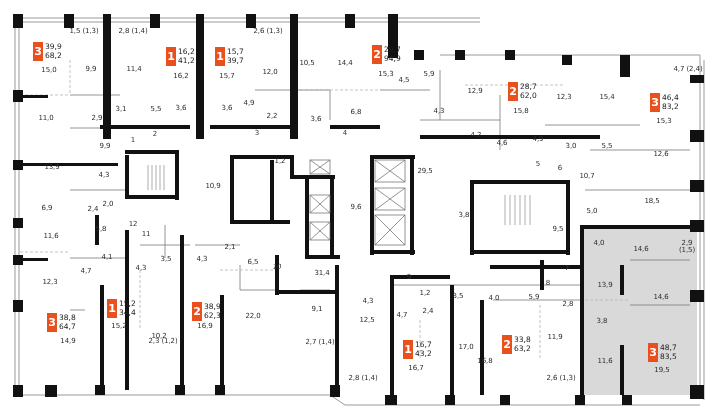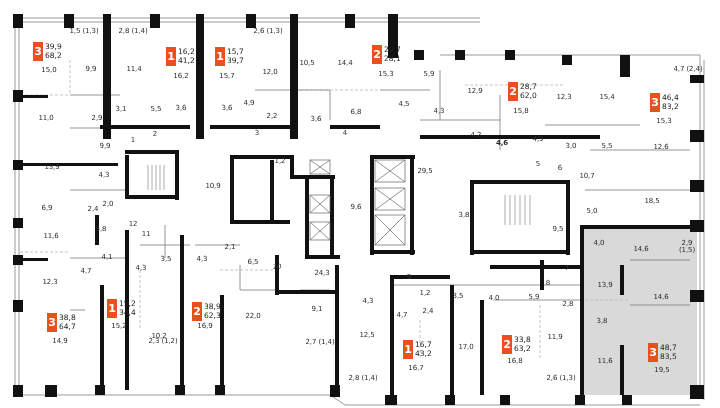--- a/index.html
+++ b/index.html
@@ -208,32 +208,32 @@
     <div class="lbl" style="left: 227px; top: 108px; white-space: pre; text-align: center;">3,6</div>
     <div class="lbl" style="left: 268px; top: 31px; white-space: pre; text-align: center;">2,6 (1,3)</div>
     <div class="lbl" style="left: 270px; top: 72px; white-space: pre; text-align: center;">12,0</div>
     <div class="lbl" style="left: 249px; top: 103px; white-space: pre; text-align: center;">4,9</div>
     <div class="lbl" style="left: 272px; top: 116px; white-space: pre; text-align: center;">2,2</div>
     <div class="lbl" style="left: 316px; top: 119px; white-space: pre; text-align: center;">3,6</div>
     <div class="lbl" style="left: 307px; top: 63px; white-space: pre; text-align: left;">10,5</div>
     <div class="lbl" style="left: 345px; top: 63px; white-space: pre; ">14,4</div>
     <div class="lbl" style="left: 356px; top: 112px; white-space: pre; text-align: center;">6,8</div>
     <div class="lbl" style="left: 429px; top: 74px; white-space: pre; text-align: center;">5,9</div>
-    <div class="lbl" style="left: 404px; top: 104px; white-space: pre; text-align: center;">4,5</div>
+    <div class="lbl" style="left: 404px; top: 80px; white-space: pre; text-align: center;">4,5</div>
     <div class="lbl" style="left: 439px; top: 111px; white-space: pre; text-align: center;">4,3</div>
     <div class="lbl" style="left: 475px; top: 91px; white-space: pre; text-align: center;">12,9</div>
     <div class="lbl" style="left: 476px; top: 135px; white-space: pre; text-align: center;">4,2</div>
-    <div class="lbl" style="left: 502px; top: 143px; white-space: pre; text-align: center; font-weight: bold;">4,6</div>
+    <div class="lbl" style="left: 502px; top: 143px; white-space: pre; text-align: center;">4,6</div>
     <div class="lbl" style="left: 538px; top: 139px; white-space: pre; text-align: center;">4,9</div>
     <div class="lbl" style="left: 564px; top: 97px; white-space: pre; text-align: center;">12,3</div>
     <div class="lbl" style="left: 571px; top: 146px; white-space: pre; text-align: center;">3,0</div>
     <div class="lbl" style="left: 607px; top: 97px; white-space: pre; text-align: center;">15,4</div>
     <div class="lbl" style="left: 607px; top: 146px; white-space: pre; text-align: center;">5,5</div>
     <div class="lbl" style="left: 688px; top: 69px; white-space: pre; text-align: center;">4,7 (2,4)</div>
-    <div class="lbl" style="left: 661px; top: 147px; white-space: pre; text-align: center;">12,6</div>
+    <div class="lbl" style="left: 661px; top: 154px; white-space: pre; text-align: center;">12,6</div>
     <div class="lbl" style="left: 587px; top: 176px; white-space: pre; text-align: center;">10,7</div>
     <div class="lbl" style="left: 592px; top: 211px; white-space: pre; text-align: center;">5,0</div>
     <div class="lbl" style="left: 652px; top: 201px; white-space: pre; text-align: center;">18,5</div>
     <div class="lbl" style="left: 599px; top: 243px; white-space: pre; text-align: center;">4,0</div>
     <div class="lbl" style="left: 641px; top: 249px; white-space: pre; text-align: center;">14,6</div>
     <div class="lbl" style="left: 687px; top: 247px; white-space: pre; text-align: center;">2,9
 (1,5)</div>
     <div class="lbl" style="left: 52px; top: 167px; white-space: pre; text-align: center;">13,9</div>
     <div class="lbl" style="left: 105px; top: 146px; white-space: pre; text-align: center;">9,9</div>
     <div class="lbl" style="left: 104px; top: 175px; white-space: pre; text-align: center;">4,3</div>
@@ -251,30 +251,30 @@
     <div class="lbl" style="left: 163px; top: 341px; white-space: pre; text-align: center;">2,3 (1,2)</div>
     <div class="lbl" style="left: 213px; top: 186px; white-space: pre; text-align: center;">10,9</div>
     <div class="lbl" style="left: 280px; top: 161px; white-space: pre; text-align: center;">1,2</div>
     <div class="lbl" style="left: 356px; top: 207px; white-space: pre; text-align: center;">9,6</div>
     <div class="lbl" style="left: 425px; top: 146px; white-space: pre; text-align: center; margin-top: 25px;">29,5</div>
     <div class="lbl" style="left: 464px; top: 215px; white-space: pre; text-align: center;">3,8</div>
     <div class="lbl" style="left: 558px; top: 229px; white-space: pre; text-align: center;">9,5</div>
     <div class="lbl" style="left: 202px; top: 259px; white-space: pre; text-align: center;">4,3</div>
     <div class="lbl" style="left: 230px; top: 247px; white-space: pre; text-align: center;">2,1</div>
     <div class="lbl" style="left: 253px; top: 262px; white-space: pre; text-align: center;">6,5</div>
-    <div class="lbl" style="left: 322px; top: 273px; white-space: pre; text-align: center;">24,3</div>
+    <div class="lbl" style="left: 322px; top: 273px; white-space: pre; text-align: center;">31,4</div>
     <div class="lbl" style="left: 253px; top: 316px; white-space: pre; text-align: center;">22,0</div>
     <div class="lbl" style="left: 317px; top: 309px; white-space: pre; text-align: center;">9,1</div>
     <div class="lbl" style="left: 320px; top: 342px; white-space: pre; text-align: center;">2,7 (1,4)</div>
     <div class="lbl" style="left: 368px; top: 301px; white-space: pre; text-align: center;">4,3</div>
     <div class="lbl" style="left: 425px; top: 293px; white-space: pre; text-align: center;">1,2</div>
     <div class="lbl" style="left: 428px; top: 311px; white-space: pre; text-align: center;">2,4</div>
     <div class="lbl" style="left: 402px; top: 315px; white-space: pre; text-align: center;">4,7</div>
     <div class="lbl" style="left: 458px; top: 296px; white-space: pre; text-align: center;">3,5</div>
-    <div class="lbl" style="left: 367px; top: 335px; white-space: pre; text-align: center;">12,5</div>
+    <div class="lbl" style="left: 367px; top: 320px; white-space: pre; text-align: center;">12,5</div>
     <div class="lbl" style="left: 363px; top: 378px; white-space: pre; text-align: center;">2,8 (1,4)</div>
     <div class="lbl" style="left: 466px; top: 347px; white-space: pre; text-align: center;">17,0</div>
     <div class="lbl" style="left: 494px; top: 298px; white-space: pre; text-align: center;">4,0</div>
     <div class="lbl" style="left: 534px; top: 297px; white-space: pre; text-align: center;">5,9</div>
     <div class="lbl" style="left: 568px; top: 304px; white-space: pre; text-align: center;">2,8</div>
     <div class="lbl" style="left: 555px; top: 337px; white-space: pre; text-align: center;">11,9</div>
     <div class="lbl" style="left: 561px; top: 378px; white-space: pre; text-align: center;">2,6 (1,3)</div>
     <div class="lbl" style="left: 605px; top: 285px; white-space: pre; text-align: center;">13,9</div>
     <div class="lbl" style="left: 602px; top: 321px; white-space: pre; text-align: center;">3,8</div>
     <div class="lbl" style="left: 661px; top: 297px; white-space: pre; text-align: center;">14,6</div>
@@ -314,21 +314,21 @@
       <div class="nums">
         <span>15,7</span>
         <span>39,7</span>
       </div>
     </div>
     <div class="living" style="left: 227px; top: 72px;">15,7</div>
     <div class="apt" style="left: 372px; top: 45px;">
       <div class="badge" style="background: rgb(232, 80, 30);">2</div>
       <div class="nums">
         <span>29,7</span>
-        <span>28,1</span>
+        <span>94,9</span>
       </div>
     </div>
     <div class="living" style="left: 386px; top: 70px;">15,3</div>
     <div class="apt" style="left: 508px; top: 82px;">
       <div class="badge" style="background: rgb(232, 80, 30);">2</div>
       <div class="nums">
         <span>28,7</span>
         <span>62,0</span>
       </div>
     </div>
@@ -341,21 +341,21 @@
       </div>
     </div>
     <div class="living" style="left: 664px; top: 117px;">15,3</div>
     <div class="apt" style="left: 47px; top: 313px;">
       <div class="badge" style="background: rgb(232, 80, 30);">3</div>
       <div class="nums">
         <span>38,8</span>
         <span>64,7</span>
       </div>
     </div>
-    <div class="living" style="left: 60px; top: 337px;">14,9</div>
+    <div class="living" style="left: 68px; top: 337px;">14,9</div>
     <div class="apt" style="left: 107px; top: 299px;">
       <div class="badge" style="background: rgb(232, 80, 30);">1</div>
       <div class="nums">
         <span>15,2</span>
         <span>34,4</span>
       </div>
     </div>
     <div class="living" style="left: 119px; top: 322px;">15,2</div>
     <div class="apt" style="left: 192px; top: 302px;">
       <div class="badge" style="background: rgb(232, 80, 30);">2</div>
@@ -373,21 +373,21 @@
       </div>
     </div>
     <div class="living" style="left: 416px; top: 364px;">16,7</div>
     <div class="apt" style="left: 502px; top: 335px;">
       <div class="badge" style="background: rgb(232, 80, 30);">2</div>
       <div class="nums">
         <span>33,8</span>
         <span>63,2</span>
       </div>
     </div>
-    <div class="living" style="left: 515px; top: 357px;">16,8</div>
+    <div class="living" style="left: 485px; top: 357px;">16,8</div>
     <div class="apt" style="left: 648px; top: 343px;">
       <div class="badge" style="background: rgb(232, 80, 30);">3</div>
       <div class="nums">
         <span>48,7</span>
         <span>83,5</span>
       </div>
     </div>
     <div class="living" style="left: 662px; top: 366px;">19,5</div>
   </div>
 

